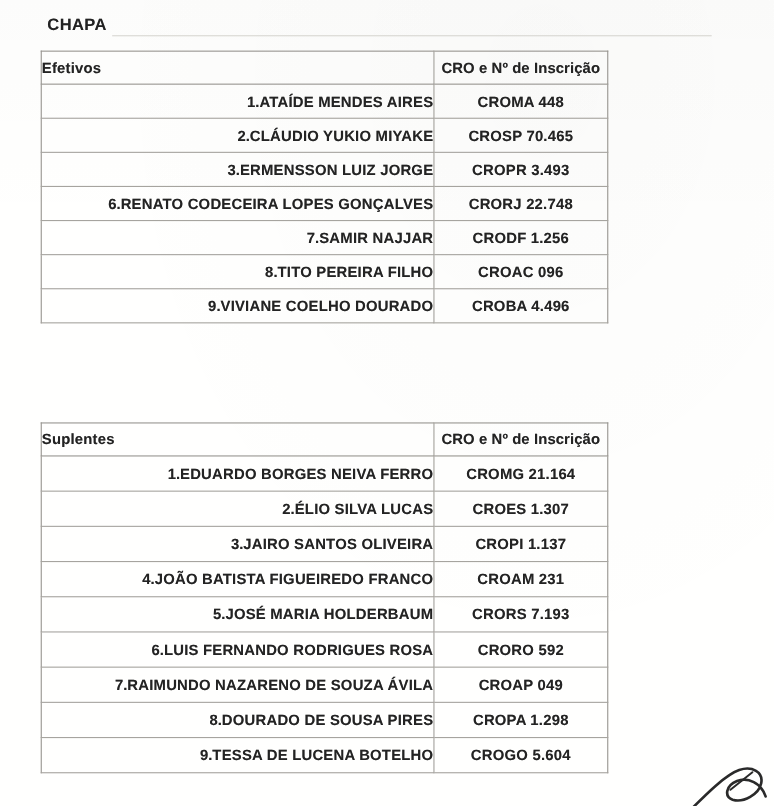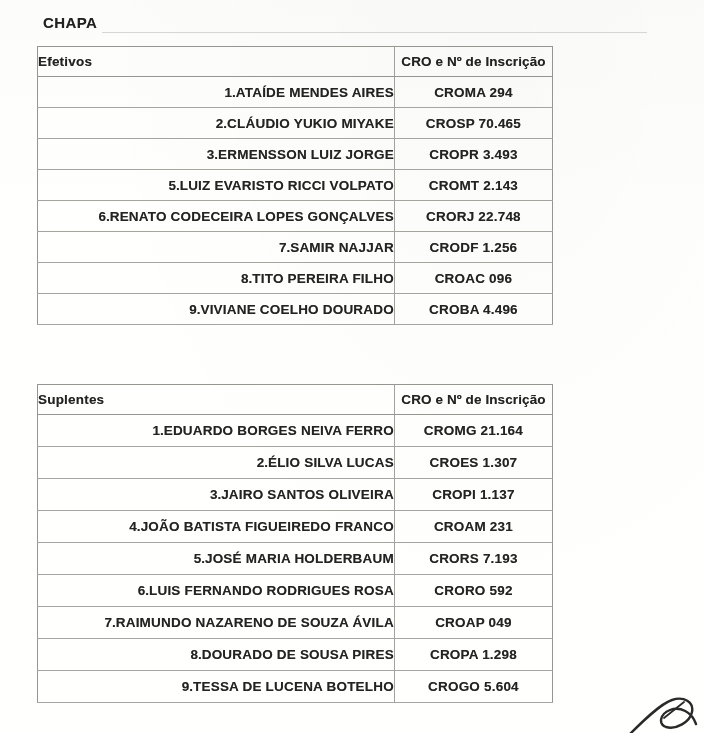--- a/index.html
+++ b/index.html
@@ -111,33 +111,29 @@
       </colgroup>
     <thead>
       <tr>
         <th class="section-head">Efetivos</th>
         <th class="cro-head">CRO e Nº de Inscrição</th>
       </tr>
     </thead>
     <tbody>
         <tr>
           <td class="name-cell"><span class="row-num">1.</span><span class="member-name">ATAÍDE MENDES AIRES</span></td>
-          <td class="cro-cell">CROMA 294</td>
+          <td class="cro-cell">CROMA 448</td>
         </tr>
         <tr>
           <td class="name-cell"><span class="row-num">2.</span><span class="member-name">CLÁUDIO YUKIO MIYAKE</span></td>
           <td class="cro-cell">CROSP 70.465</td>
         </tr>
         <tr>
           <td class="name-cell"><span class="row-num">3.</span><span class="member-name">ERMENSSON LUIZ JORGE</span></td>
           <td class="cro-cell">CROPR 3.493</td>
-        </tr>
-        <tr>
-          <td class="name-cell"><span class="row-num">5.</span><span class="member-name">LUIZ EVARISTO RICCI VOLPATO</span></td>
-          <td class="cro-cell">CROMT 2.143</td>
         </tr>
         <tr>
           <td class="name-cell"><span class="row-num">6.</span><span class="member-name">RENATO CODECEIRA LOPES GONÇALVES</span></td>
           <td class="cro-cell">CRORJ 22.748</td>
         </tr>
         <tr>
           <td class="name-cell"><span class="row-num">7.</span><span class="member-name">SAMIR NAJJAR</span></td>
           <td class="cro-cell">CRODF 1.256</td>
         </tr>
         <tr>

